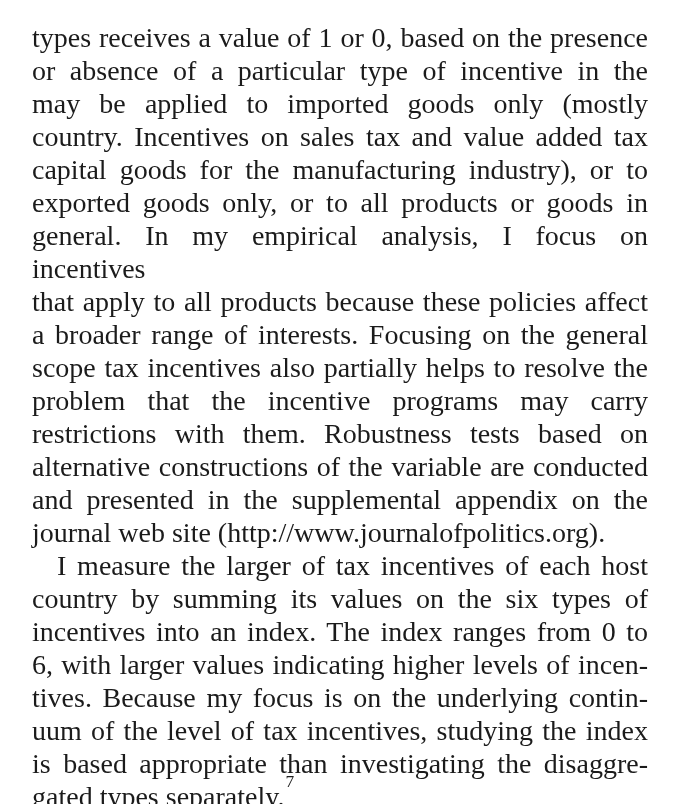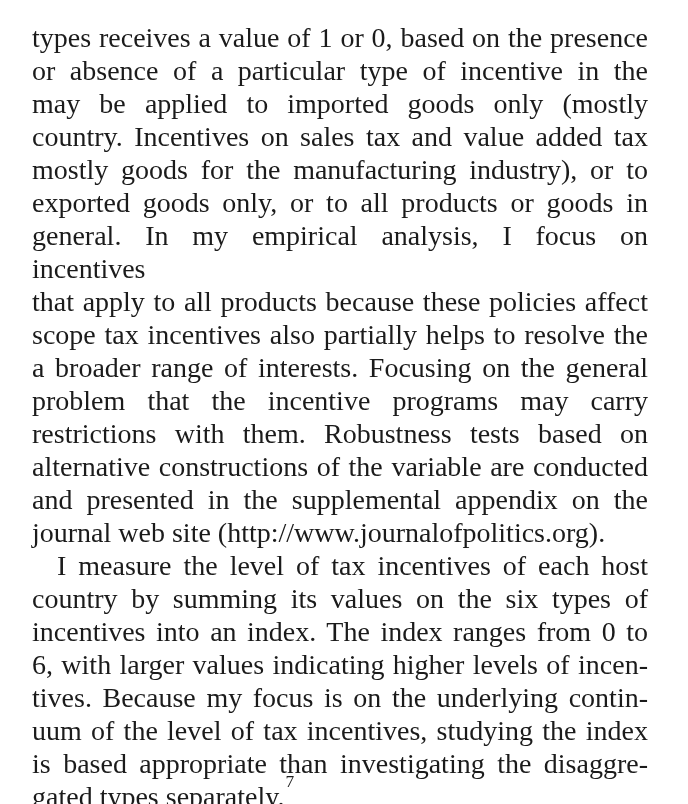--- a/index.html
+++ b/index.html
@@ -54,34 +54,34 @@
 </head>
 <body>
 
 <div class="page">
   <div class="text-column">
       <div class="paragraph">
         <div class="line">types receives a value of 1 or 0, based on the presence</div>
         <div class="line">or absence of a particular type of incentive in the</div>
         <div class="line">may be applied to imported goods only (mostly</div>
         <div class="line">country. Incentives on sales tax and value added tax</div>
-        <div class="line">mostly goods for the manufacturing industry), or to</div>
+        <div class="line">capital goods for the manufacturing industry), or to</div>
         <div class="line">exported goods only, or to all products or goods in</div>
         <div class="line">general. In my empirical analysis, I focus on incentives</div>
         <div class="line">that apply to all products because these policies affect</div>
+        <div class="line">a broader range of interests. Focusing on the general</div>
         <div class="line">scope tax incentives also partially helps to resolve the</div>
-        <div class="line">a broader range of interests. Focusing on the general</div>
         <div class="line">problem that the incentive programs may carry</div>
         <div class="line">restrictions with them. Robustness tests based on</div>
         <div class="line">alternative constructions of the variable are conducted</div>
         <div class="line">and presented in the supplemental appendix on the</div>
         <div class="line para-end">journal web site (http://www.journalofpolitics.org).</div>
       </div>
       <div class="paragraph">
-        <div class="line first-indent">I measure the level of tax incentives of each host</div>
+        <div class="line first-indent">I measure the larger of tax incentives of each host</div>
         <div class="line">country by summing its values on the six types of</div>
         <div class="line">incentives into an index. The index ranges from 0 to</div>
         <div class="line">6, with larger values indicating higher levels of incen-</div>
         <div class="line">tives. Because my focus is on the underlying contin-</div>
         <div class="line">uum of the level of tax incentives, studying the index</div>
         <div class="line">is based appropriate than investigating the disaggre-</div>
         <div class="line para-end">gated types separately.<sup class="footnote">7</sup></div>
       </div>
     </div>
 </div>

